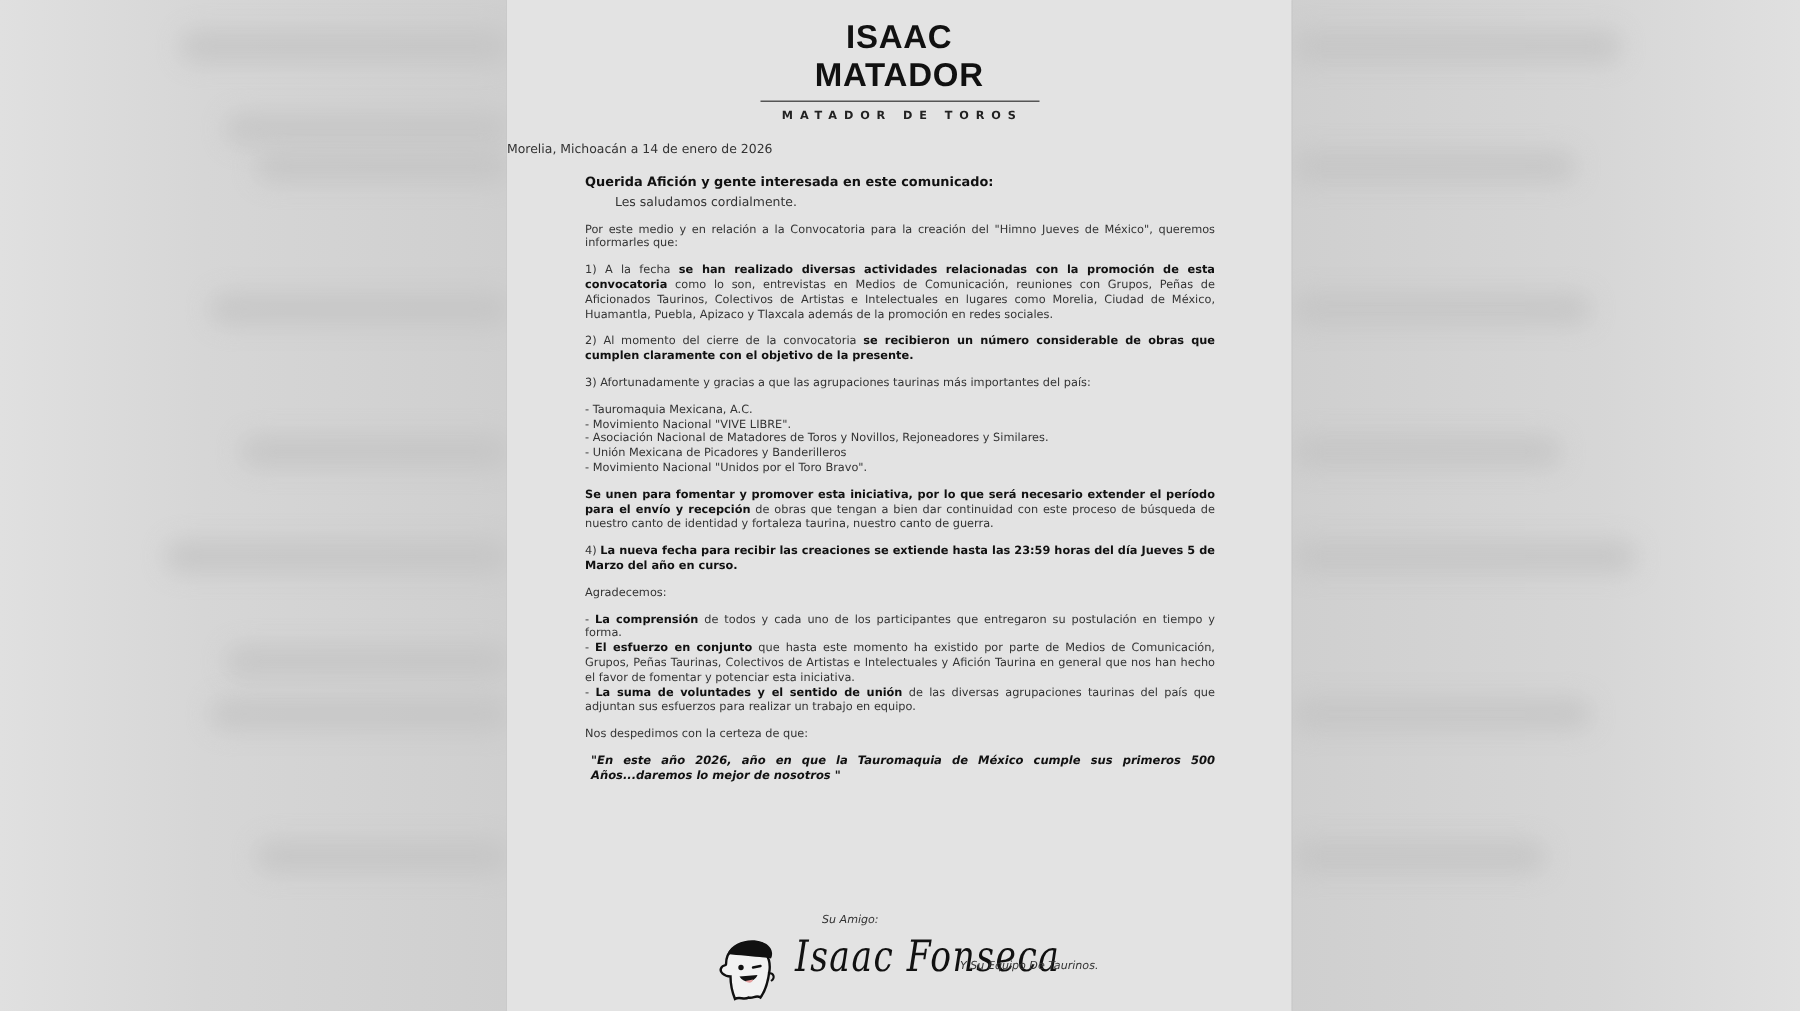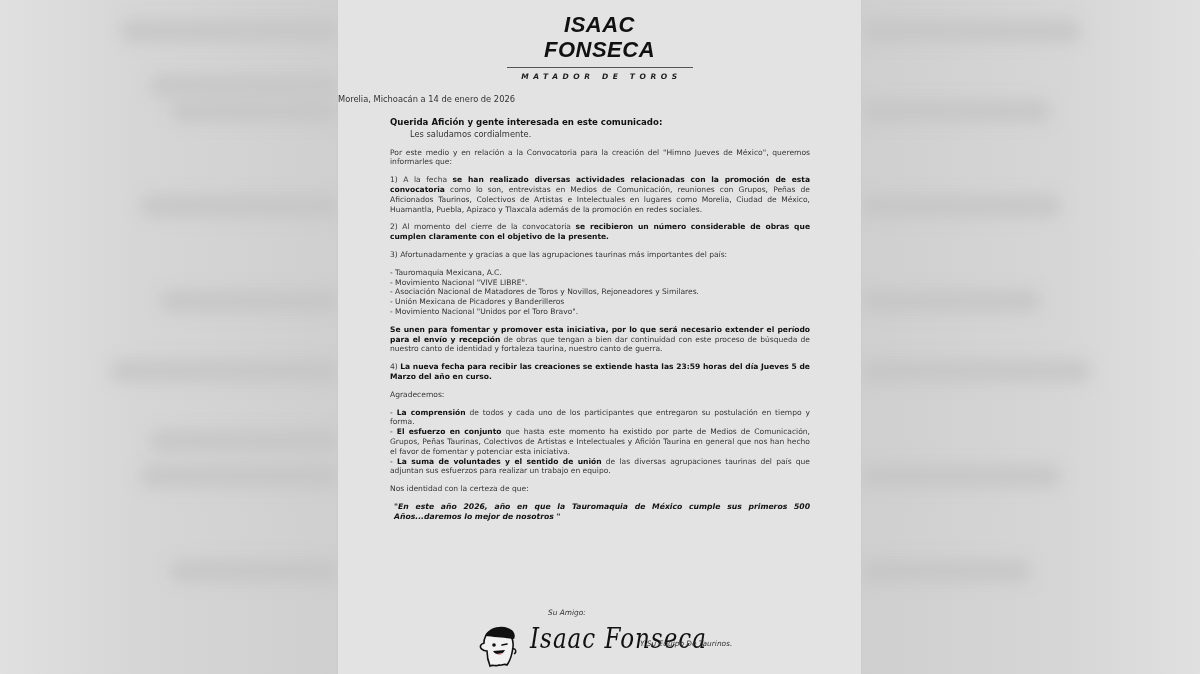--- a/index.html
+++ b/index.html
@@ -18,21 +18,21 @@
   .blur-band {
     position: absolute; height: 22px; background: #c4c4c4; border-radius: 11px;
     filter: blur(8px); opacity: .8;
   }
   .paper {
     position: absolute; left: 338px; top: 0; width: 523px; height: 674px;
     background: #e3e3e3;
     box-shadow: 0 0 1px #bdbdbd;
     color: #222;
   }
-  .header { text-align: center; padding-top: 12px; font-style: italic; }
+  .header { text-align: center; padding-top: 12px; }
   .name {
     font-family: "Liberation Sans", sans-serif; font-weight: 700;
     font-size: 22px; line-height: 25px; letter-spacing: .5px; color: #111;
   }
   .rule { width: 186px; height: 1px; background: #555; margin: 5px auto 4px; }
   .subtitle {
     font-family: "DejaVu Sans", sans-serif; font-weight: 700; font-size: 7.5px;
     letter-spacing: 4.6px; color: #222; padding-left: 4px;
   }
   .date {
@@ -80,21 +80,21 @@
   <div class="blur-band" style="left:0;top:195px;width:200px;"></div>
   <div class="blur-band" style="left:0;top:290px;width:180px;"></div>
   <div class="blur-band" style="left:0;top:360px;width:230px;"></div>
   <div class="blur-band" style="left:0;top:465px;width:200px;"></div>
   <div class="blur-band" style="left:0;top:560px;width:170px;"></div>
 </div>
 
 <div class="paper">
   <div class="header">
     <div class="name">ISAAC</div>
-    <div class="name">FONSECA</div>
+    <div class="name">MATADOR</div>
     <div class="rule"></div>
     <div class="subtitle">MATADOR DE TOROS</div>
   </div>
   <div class="date">Morelia, Michoacán a 14 de enero de 2026</div>
 
   <div class="body">
     <p class="greet">Querida Afición y gente interesada en este comunicado:</p>
     <p class="salute">Les saludamos cordialmente.</p>
     <div class="gap"></div>
     <p>Por este medio y en relación a la Convocatoria para la creación del "Himno Jueves de México", queremos informarles que:</p>
@@ -116,21 +116,21 @@
     <p><b> Se unen para fomentar y promover esta iniciativa, por lo que será necesario extender el período para el envío y recepción</b><span> de obras que tengan a bien dar continuidad con este proceso de búsqueda de nuestro canto de identidad y fortaleza taurina, nuestro canto de guerra.</span></p>
     <div class="gap"></div>
     <p><span>4) </span><b>La nueva fecha para recibir las creaciones se extiende hasta las 23:59 horas del día Jueves 5 de Marzo del año en curso.</b></p>
     <div class="gap"></div>
     <p>Agradecemos:</p>
     <div class="gap"></div>
     <p><span>- </span><b>La comprensión</b><span> de todos y cada uno de los participantes que entregaron su postulación en tiempo y forma.</span></p>
     <p><span>- </span><b>El esfuerzo en conjunto</b><span> que hasta este momento ha existido por parte de Medios de Comunicación, Grupos, Peñas Taurinas, Colectivos de Artistas e Intelectuales y Afición Taurina en general que nos han hecho el favor de fomentar y potenciar esta iniciativa.</span></p>
     <p><span>- </span><b>La suma de voluntades y el sentido de unión</b><span> de las diversas agrupaciones taurinas del país que adjuntan sus esfuerzos para realizar un trabajo en equipo.</span></p>
     <div class="gap"></div>
-    <p>Nos identidad con la certeza de que:</p>
+    <p>Nos despedimos con la certeza de que:</p>
     <div class="gap"></div>
     <p class="quote">"En este año 2026, año en que la Tauromaquia de México cumple sus primeros 500 Años...daremos lo mejor de nosotros "</p>
   </div>
 
   <div class="sign">
     <div class="amigo">Su Amigo:</div>
     <span class="ghost">
       <svg width="48" height="48" viewBox="0 0 48 48">
         <path d="M10 22 C10 12 18 8 26 9 C36 10 40 18 39 26 C38 34 36 40 33 44 C30 42 28 45 25 44 C22 46 19 43 16 45 C14 40 13 35 13 30 C9 30 5 27 7 24 C8 22 10 23 10 22 Z" fill="#f2f2f2" stroke="#111" stroke-width="1.6"></path>
         <path d="M11 15 C14 7 26 4 34 7 C40 9 42 14 40 18 C34 17 20 16 11 15 Z" fill="#111"></path>

